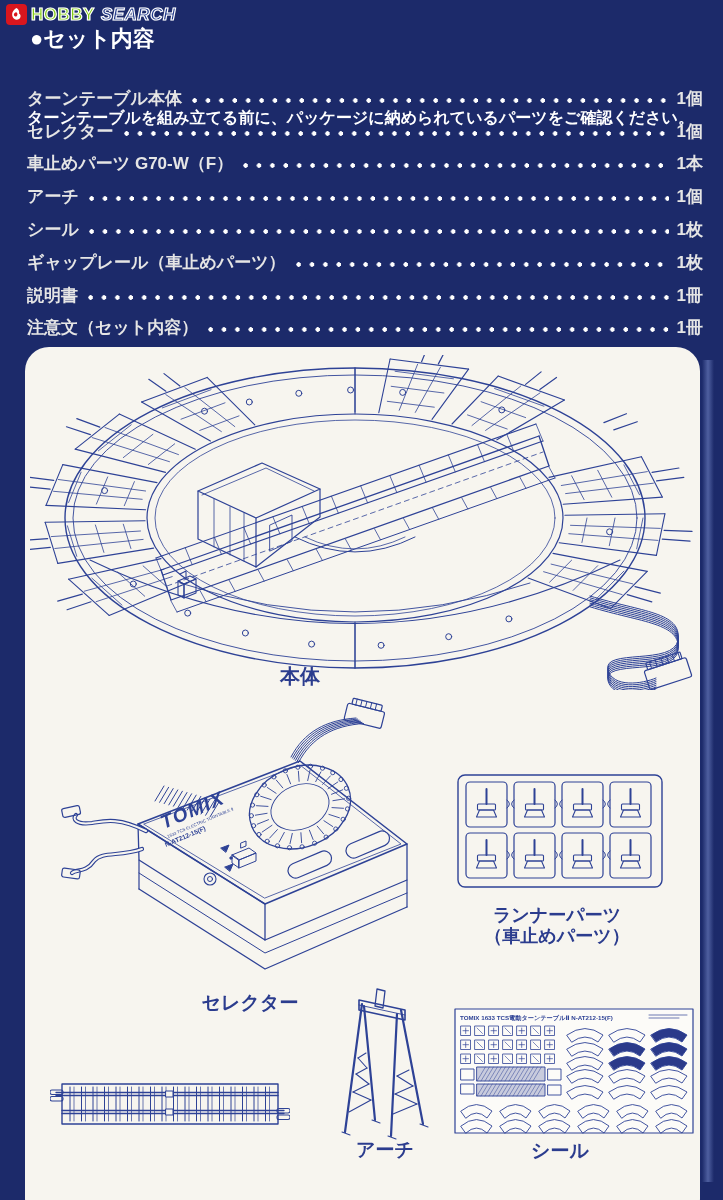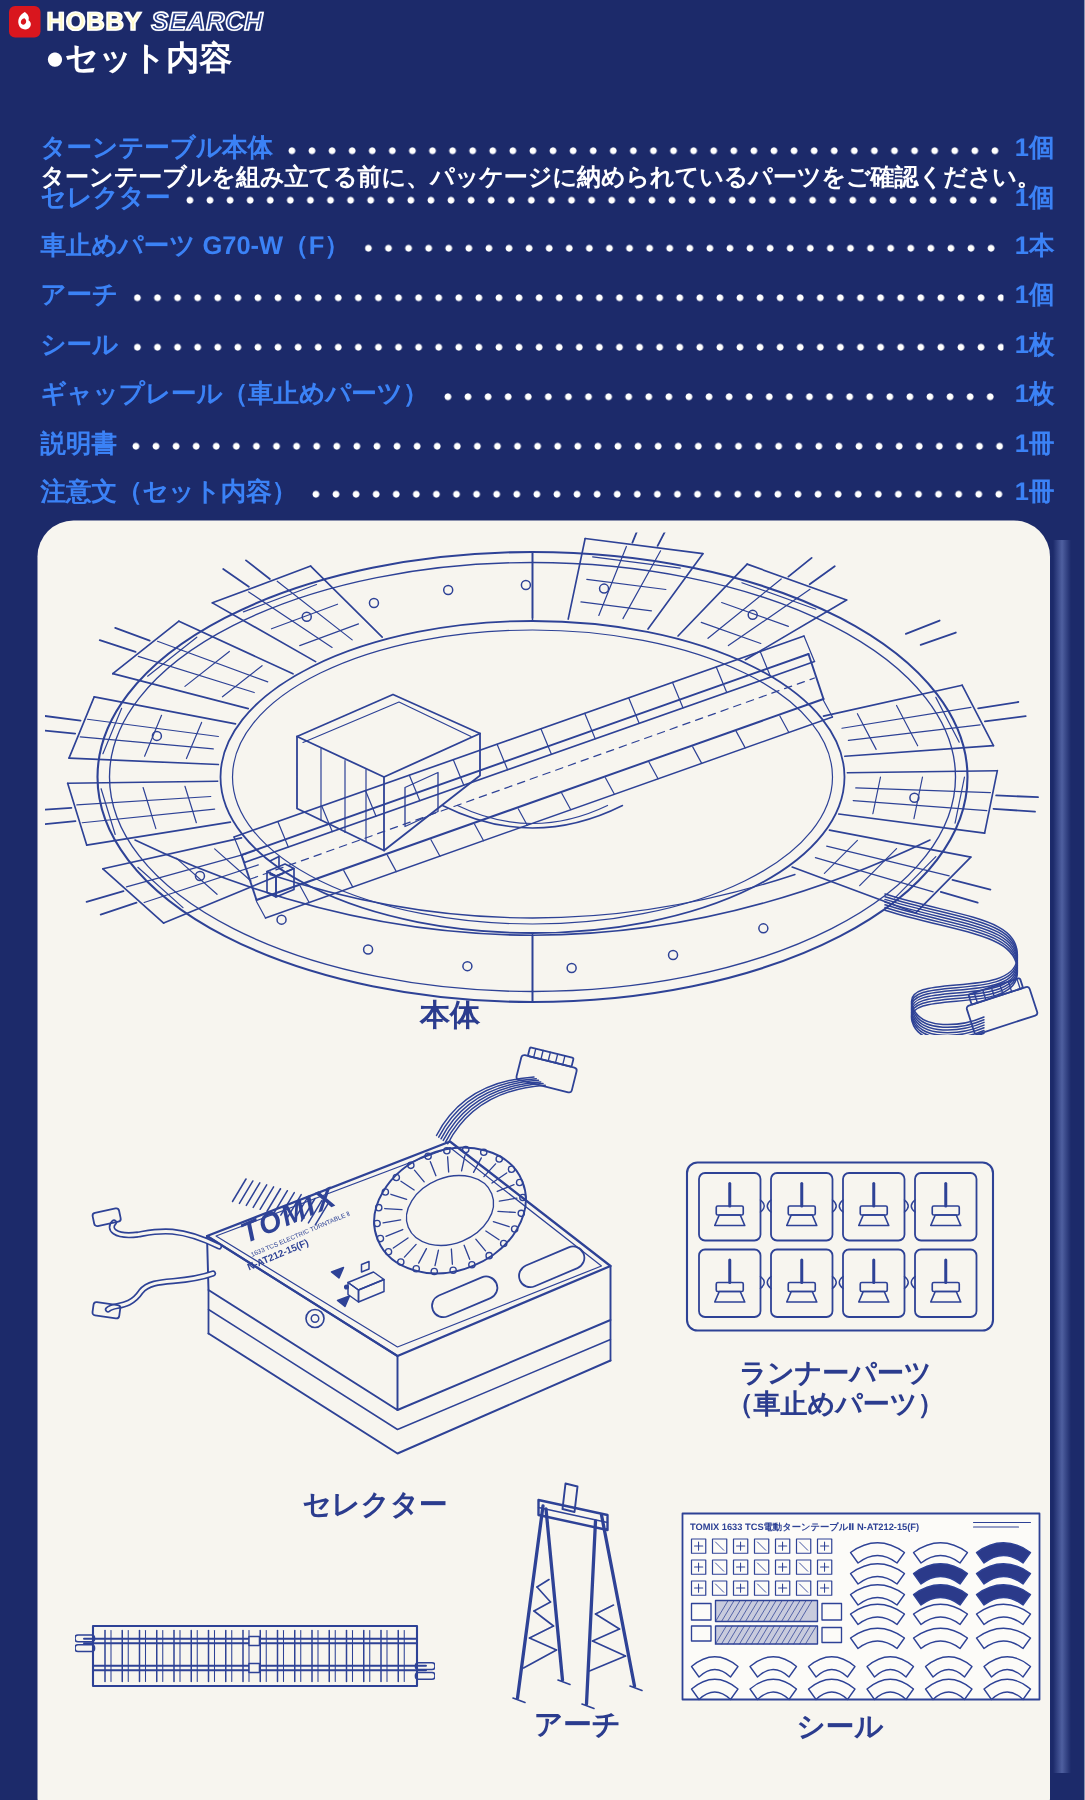--- a/index.html
+++ b/index.html
@@ -5,27 +5,27 @@
   html,body{margin:0;padding:0;}
   .page{position:relative;width:723px;height:1200px;background:#1c2a6a;overflow:hidden;
         font-family:"Liberation Sans","DejaVu Sans",sans-serif;}
   
   .logo{position:absolute;left:6px;top:4px;display:flex;align-items:center;gap:4px;}
   .logo-icon{width:21px;height:21px;background:#d9161e;border-radius:4px;display:flex;
              align-items:center;justify-content:center;}
   .logo-word{font-size:17px;font-weight:800;letter-spacing:.5px;
              -webkit-text-stroke:1.1px #ffffff;
              text-shadow:0 0 1px #fff;}
-  .logo-first{color:#fef9c3;}
+  .logo-first{color:#84cc16;}
   .logo-second{color:#233b8c;margin-left:2px;font-style:italic;}
   
   .section-title{position:absolute;left:30px;top:24px;color:#fff;font-size:22px;font-weight:bold;}
   .intro{position:absolute;left:27px;top:60px;color:#fff;font-size:16px;font-weight:600;width:680px;margin-top:48px;}
   .plist{position:absolute;left:27px;top:82px;width:676px;}
-  .prow{display:flex;align-items:center;height:32.8px;color:#3b82f6;}
+  .prow{display:flex;align-items:center;height:32.8px;color:#e5e5e5;}
   .pname{font-size:17px;font-weight:600;white-space:nowrap;}
   .leader{flex:1;height:5px;margin:4px 8px 0 10px;
           background-image:radial-gradient(circle at 2.6px 2.5px,#fff 2px,rgba(255,255,255,0) 2.5px);
           background-size:13.4px 5px;background-repeat:repeat-x;}
   .pqty{font-size:17px;font-weight:600;white-space:nowrap;text-align:center;}
   
   .panel{position:absolute;left:25px;top:347px;width:675px;height:875px;background:#f7f5ef;border-radius:24px;}
   .cap{position:absolute;color:#2b3c8e;font-weight:bold;text-align:center;}
   .ln{stroke:#2e4296;fill:none;stroke-linecap:round;stroke-linejoin:round;}
   svg{position:absolute;}

